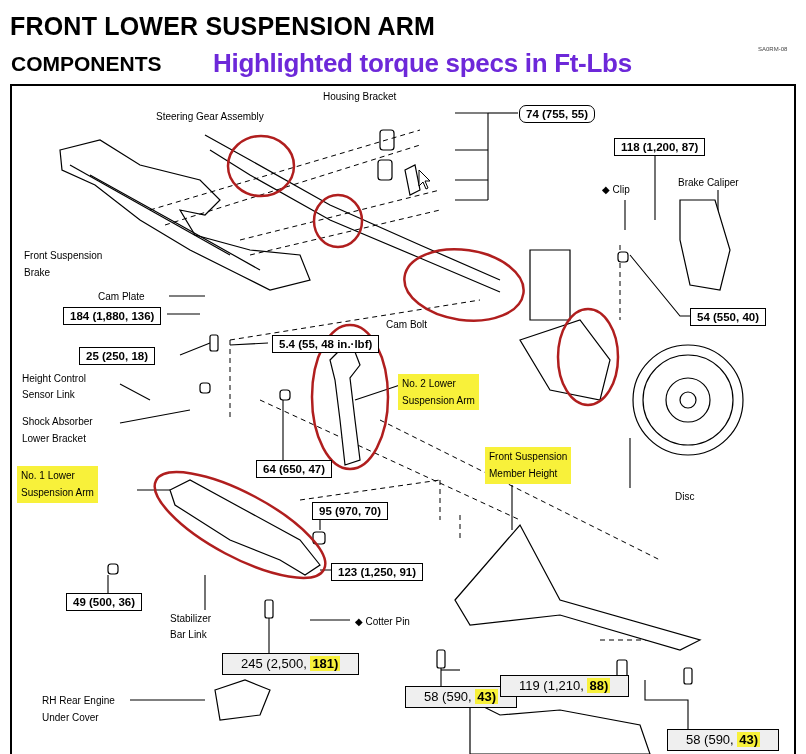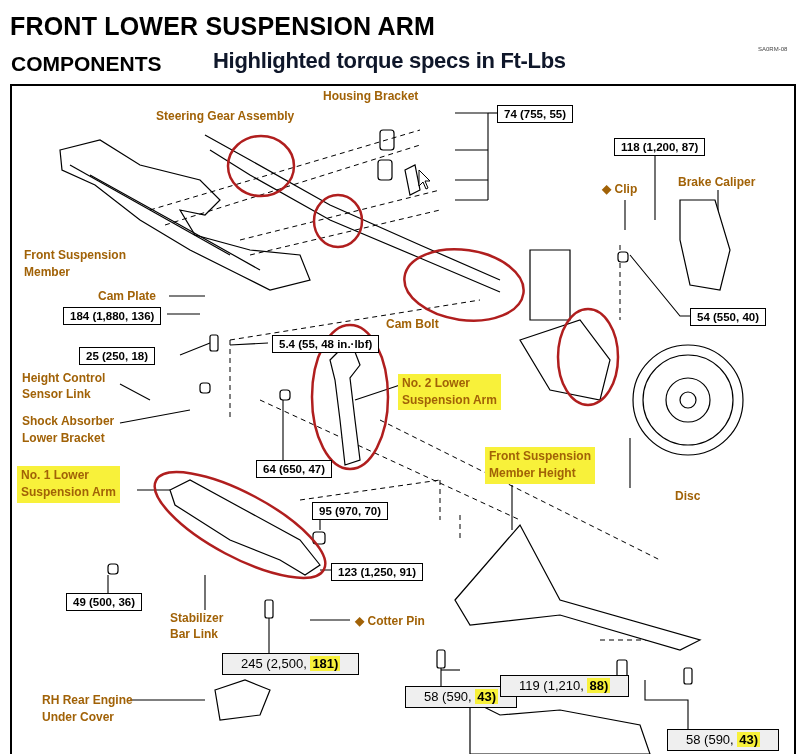--- a/index.html
+++ b/index.html
@@ -1,23 +1,23 @@
 <!DOCTYPE html>
 <html><head>
 <meta charset="utf-8">
 <style>
   html, body { margin:0; padding:0; background:#ffffff; }
   body { width:806px; height:754px; position:relative; overflow:hidden; font-family:"Liberation Sans", sans-serif; color:#000; }
   .title { position:absolute; left:10px; top:12px; font-size:25px; font-weight:bold; letter-spacing:0.2px; }
   .subtitle { position:absolute; left:11px; top:52px; font-size:21px; font-weight:bold; }
-  .highlight-note { position:absolute; left:213px; top:48px; font-size:22px; font-weight:bold; color:#0f172a; letter-spacing:-0.3px; }
+  .highlight-note { position:absolute; left:213px; top:48px; font-size:26px; font-weight:bold; color:#6d28d9; letter-spacing:-0.3px; }
   .code { position:absolute; left:758px; top:46px; font-size:6px; color:#444; }
   .frame { position:absolute; left:10px; top:84px; width:786px; height:680px; border:2px solid #000; box-sizing:border-box; border-bottom:none; }
   svg.diagram { position:absolute; left:0; top:0; }
-  .lbl { position:absolute; font-size:12px; line-height:17px; color:#a16207; white-space:nowrap;font-weight:bold; }
+  .lbl { position:absolute; font-size:10px; line-height:17px; color:#000000; white-space:nowrap; }
   .hl { background:#f8f13a; padding:1px 4px 0 4px; }
   .spec { position:absolute; font-size:11.5px; font-weight:bold; border:1.2px solid #000; background:#fff; padding:1px 6px; white-space:nowrap; line-height:14px; }
   .spec.gray { background:#efefef; font-weight:normal; font-size:13px; padding:2px 18px; line-height:16px; }
   .spec .y { background:#f8f13a; font-weight:bold; padding:0 2px; }
 </style>
 </head>
 <body>
 
 <div class="title">FRONT LOWER SUSPENSION ARM</div>
 <div class="subtitle">COMPONENTS</div>
@@ -120,21 +120,21 @@
     <ellipse cx="240" cy="525" rx="95" ry="32" transform="rotate(28 240 525)"></ellipse>
   </g>
   <g>
     <path d="M419 170 L419 186 L423 182 L426 189 L428 188 L425 181 L430 181 Z" fill="#fff" stroke="#000" stroke-width="1"></path>
   </g>
 </svg>
 
 <div class="lbl" style="left:323px;top:88px;">Housing Bracket</div>
 <div class="lbl" style="left:156px;top:108px;">Steering Gear Assembly</div>
 <div class="lbl" style="left:24px;top:247px;">Front Suspension</div>
-<div class="lbl" style="left:24px;top:264px;">Member</div>
+<div class="lbl" style="left:24px;top:264px;">Brake</div>
 <div class="lbl" style="left:98px;top:288px;">Cam Plate</div>
 <div class="lbl" style="left:386px;top:316px;">Cam Bolt</div>
 <div class="lbl" style="left:602px;top:181px;">◆ Clip</div>
 <div class="lbl" style="left:678px;top:174px;">Brake Caliper</div>
 <div class="lbl" style="left:22px;top:370px;">Height Control</div>
 <div class="lbl" style="left:22px;top:386px;">Sensor Link</div>
 <div class="lbl" style="left:22px;top:413px;">Shock Absorber</div>
 <div class="lbl" style="left:22px;top:430px;">Lower Bracket</div>
 
 <div class="lbl hl" style="left:398px;top:374px;line-height:17px;padding:1px 4px 1px 4px;">
@@ -150,21 +150,21 @@
   <div>Member Height</div>
 </div>
 
 <div class="lbl" style="left:675px;top:488px;">Disc</div>
 <div class="lbl" style="left:170px;top:610px;">Stabilizer</div>
 <div class="lbl" style="left:170px;top:626px;">Bar Link</div>
 <div class="lbl" style="left:355px;top:613px;">◆ Cotter Pin</div>
 <div class="lbl" style="left:42px;top:692px;">RH Rear Engine</div>
 <div class="lbl" style="left:42px;top:709px;">Under Cover</div>
 
-<div class="spec" style="left:497px;top:105px;">74 (755, 55)</div>
+<div class="spec" style="left:519px;top:105px;border-radius:7px;">74 (755, 55)</div>
 <div class="spec" style="left:614px;top:138px;">118 (1,200, 87)</div>
 <div class="spec" style="left:63px;top:307px;">184 (1,880, 136)</div>
 <div class="spec" style="left:690px;top:308px;">54 (550, 40)</div>
 <div class="spec" style="left:79px;top:347px;">25 (250, 18)</div>
 <div class="spec" style="left:272px;top:335px;">5.4 (55, 48 in.·lbf)</div>
 <div class="spec" style="left:256px;top:460px;">64 (650, 47)</div>
 <div class="spec" style="left:312px;top:502px;">95 (970, 70)</div>
 <div class="spec" style="left:331px;top:563px;">123 (1,250,  91)</div>
 <div class="spec" style="left:66px;top:593px;">49 (500, 36)</div>
 

